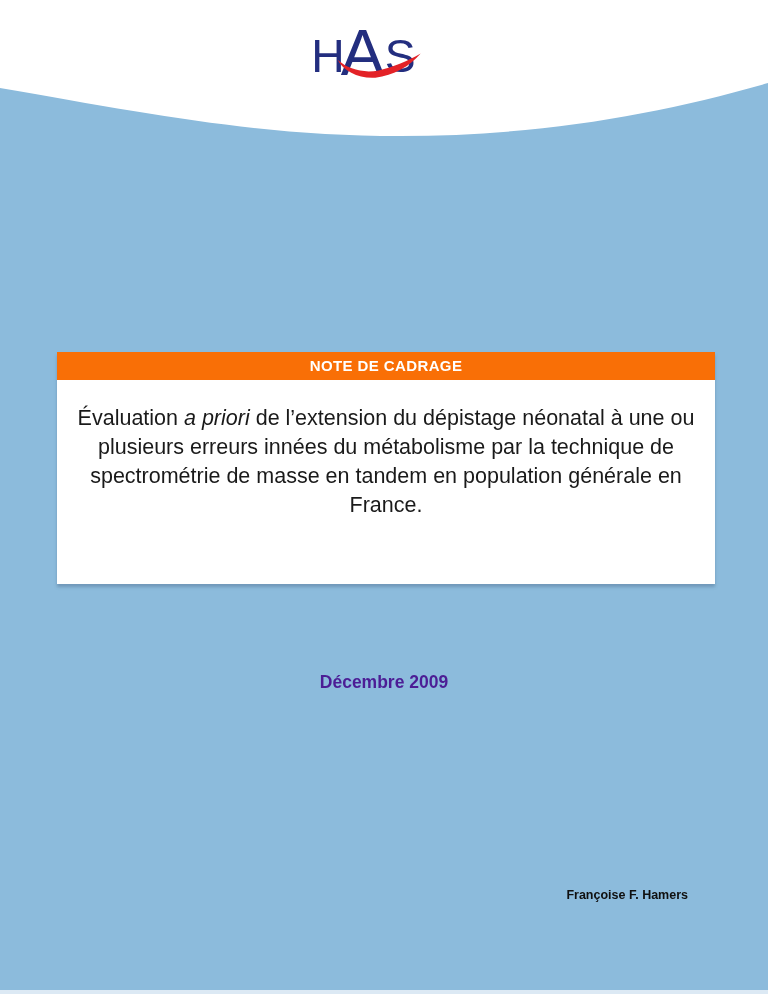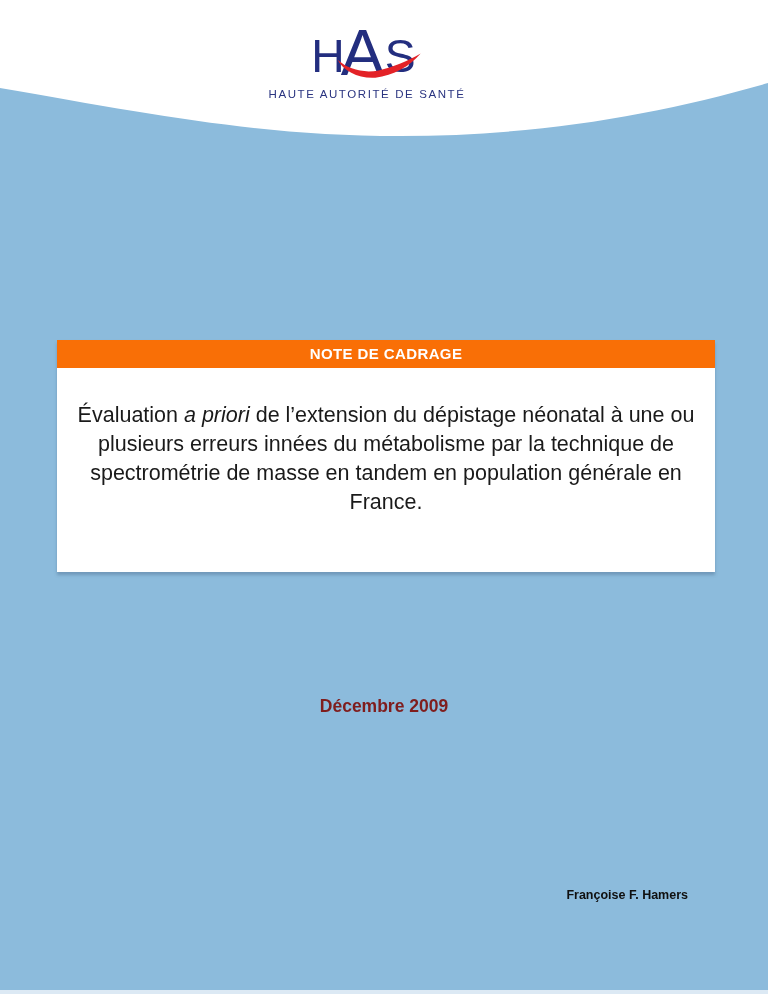--- a/index.html
+++ b/index.html
@@ -38,60 +38,59 @@
     letter-spacing: 1.6px;
     font-weight: 400;
     color: #2A3480;
     white-space: nowrap;
   }
 
   
   .title-box {
     position: absolute;
     left: 57px;
-    top: 340px;
+    top: 352px;
     width: 658px;
     box-shadow: 0 3px 3px rgba(60, 90, 120, 0.35);
   }
   .banner {
     height: 28px;
     line-height: 28px;
     background: #F96F06;
     color: #ffffff;
     font-weight: bold;
     font-size: 15px;
     text-align: center;
     letter-spacing: 0.4px;
   }
   .title-area {
     background: #ffffff;
     height: 204px;
     box-sizing: border-box;
-    padding-top: 33px;
+    padding-top: 24px;
   }
   .title-text {
     font-size: 21.5px;
     line-height: 29px;
     color: #1a1a1a;
     text-align: center;
     max-width: 652px;
     margin: 0 auto;
   }
 
   
   .date-line {
     position: absolute;
     top: 672px;
     left: 0;
     width: 100%;
     text-align: center;
     font-weight: bold;
     font-size: 17.5px;
-    color: #7f1d1d;
-    margin-top: 24px;
+    color: #4c1d95;
   }
 
   
   .authors {
     position: absolute;
     top: 888px;
     right: 80px;
     text-align: right;
     font-weight: bold;
     font-size: 12.5px;
@@ -117,21 +116,20 @@
     <path d="M0,0 H768 V83 C660,114 540,136 400,136 C260,136 150,114 0,88 Z" fill="#ffffff"></path>
   </svg>
 
   <div class="logo">
     <svg class="logo-mark" width="112" height="61" viewBox="0 0 106 58" aria-hidden="true">
       <text x="0" y="48" font-size="44" font-family="Liberation Sans, sans-serif" fill="#232E7F">H</text>
       <text x="28" y="50" font-size="62" font-family="Liberation Sans, sans-serif" fill="#232E7F">A</text>
       <text x="70" y="48" font-size="44" font-family="Liberation Sans, sans-serif" fill="#232E7F">S</text>
       <path d="M25,36 C35,45 50,49 64,46 C78,43 92,37 104,30 C94,42 78,51 61,53 C45,54 31,47 25,36 Z" fill="#E32227"></path>
     </svg>
-    <div class="logo-tagline">HAUTE AUTORITÉ DE SANTÉ</div>
   </div>
 
   <div class="title-box">
     <div class="banner" style="background-color: rgb(249, 111, 6);">NOTE DE CADRAGE</div>
     <div class="title-area">
       <div class="title-text">
         <span>Évaluation </span><i>a priori</i><span> de l’extension du dépistage néonatal à une ou plusieurs erreurs innées du métabolisme par la technique de spectrométrie de masse en tandem en population générale en France.</span>
       </div>
     </div>
   </div>

